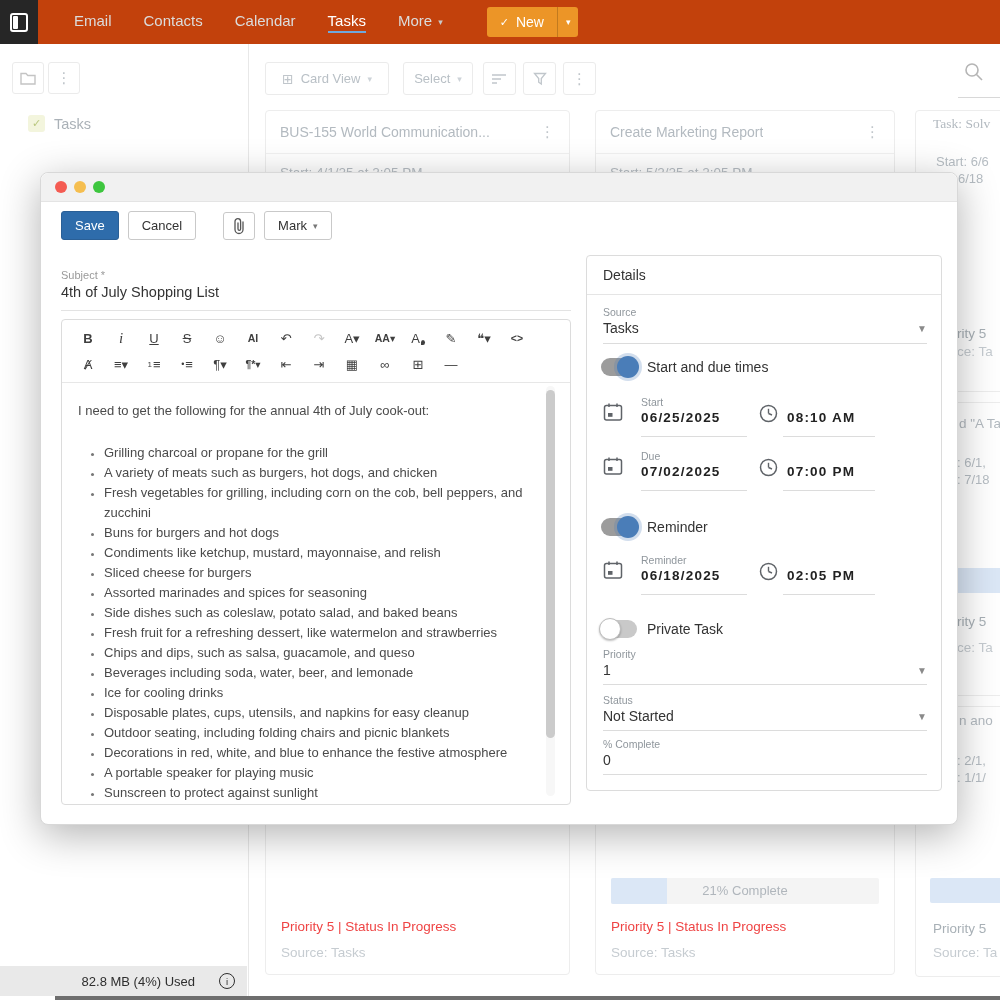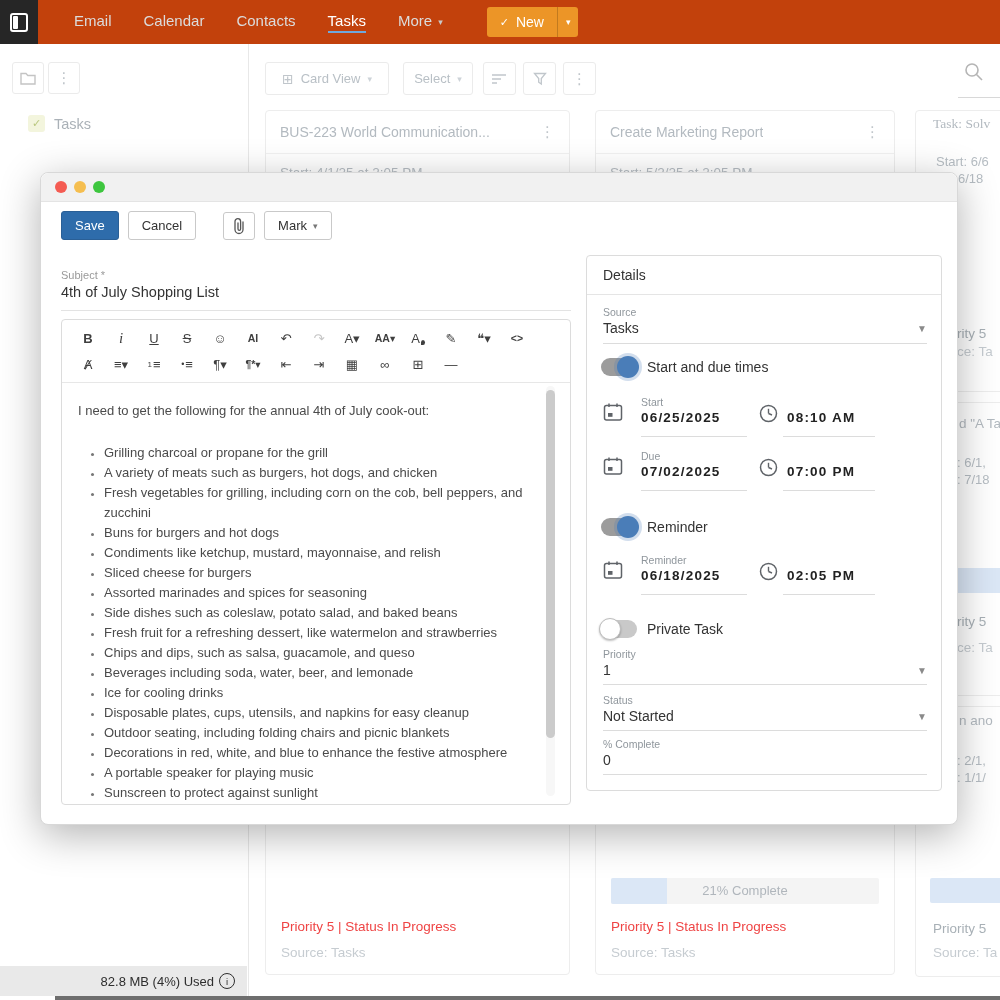--- a/index.html
+++ b/index.html
@@ -42,21 +42,21 @@
   .f-box{position:absolute;border:1px solid #ededed;border-radius:4px;background:#fff}
   .f-bar{position:absolute;background:#dbe7f6;border-radius:2px}
   .frag{position:absolute;white-space:nowrap;font-size:13px;color:#b6bdc3}
   .f-title{font-size:13.5px;color:#b3bac0}
   .f-meta{font-size:13.5px;color:#a8b0b6}
   .f-src{font-size:13.5px;color:#c6ccd1}
   .search-line{position:absolute;left:958px;top:97px;width:42px;border-bottom:1px solid #d8d8d8}
   .bottom-strip{position:absolute;left:55px;top:996px;width:945px;height:4px;background:#6e6e6e;z-index:6}
   
   .storage{position:absolute;left:0;top:966px;width:247px;height:30px;background:#e9e9e9;display:flex;align-items:center;
-           justify-content:flex-end;gap:5px;padding-right:12px;box-sizing:border-box;font-size:13px;color:#2e2e2e;z-index:6}
+           justify-content:flex-end;gap:24px;padding-right:12px;box-sizing:border-box;font-size:13px;color:#2e2e2e;z-index:6}
   .info-circle{width:14px;height:14px;border:1.2px solid #2e2e2e;border-radius:50%;font-size:9.5px;display:flex;
                align-items:center;justify-content:center;color:#2e2e2e}
   
   .modal{position:absolute;left:40px;top:172px;width:918px;height:653px;background:#fff;border:1px solid #d8d8d8;
          border-radius:8px;box-shadow:0 10px 40px rgba(0,0,0,.30);z-index:10;box-sizing:border-box}
   .titlebar{height:28px;background:#f1f1f1;border-bottom:1px solid #e4e4e4;border-radius:8px 8px 0 0;
             display:flex;align-items:center;padding-left:14px;gap:7px}
   .tl{width:12px;height:12px;border-radius:50%}
   .tl.red{background:#f45b52}.tl.yellow{background:#f5be4f}.tl.green{background:#3ec63f}
   .actions{position:absolute;left:20px;top:38px;display:flex;gap:9px;align-items:center}
@@ -114,24 +114,24 @@
 
   <header class="nav">
     <div class="nav-corner">
       <span class="st-box"></span>
     </div>
     <nav class="nav-items">
         <div class="nav-item">
           <span class="lbl">Email</span>
         </div>
         <div class="nav-item">
+          <span class="lbl">Contacts</span>
+        </div>
+        <div class="nav-item">
           <span class="lbl">Calendar</span>
-        </div>
-        <div class="nav-item">
-          <span class="lbl">Contacts</span>
         </div>
         <div class="nav-item active">
           <span class="lbl">Tasks</span>
         </div>
         <div class="nav-item">
           <span class="lbl">More</span>
           <span class="nav-caret">▾</span>
         </div>
       </nav>
     <div class="new-btn">
@@ -187,21 +187,21 @@
       <svg width="20" height="20" viewBox="0 0 20 20">
         <circle cx="8" cy="8" r="6" fill="none" stroke="#b5b5b5" stroke-width="1.6"></circle>
         <line x1="12.5" y1="12.5" x2="18" y2="18" stroke="#b5b5b5" stroke-width="1.6"></line>
       </svg>
     </div>
     <div class="search-line"></div>
 
     <div>
         <div class="card" style="left: 265px; width: 305px;">
           <div class="card-head">
-            <span class="card-title">BUS-223 World Communication...</span>
+            <span class="card-title">BUS-155 World Communication...</span>
             <span class="kebab-glyph">⋮</span>
           </div>
           <div class="card-start">Start: 4/1/25 at 2:05 PM</div>
           <div class="card-meta">Priority 5  |  Status In Progress</div>
           <div class="card-source">Source: Tasks</div>
         </div>
         <div class="card" style="left: 595px; width: 300px;">
           <div class="card-head">
             <span class="card-title">Create Marketing Report</span>
             <span class="kebab-glyph">⋮</span>

